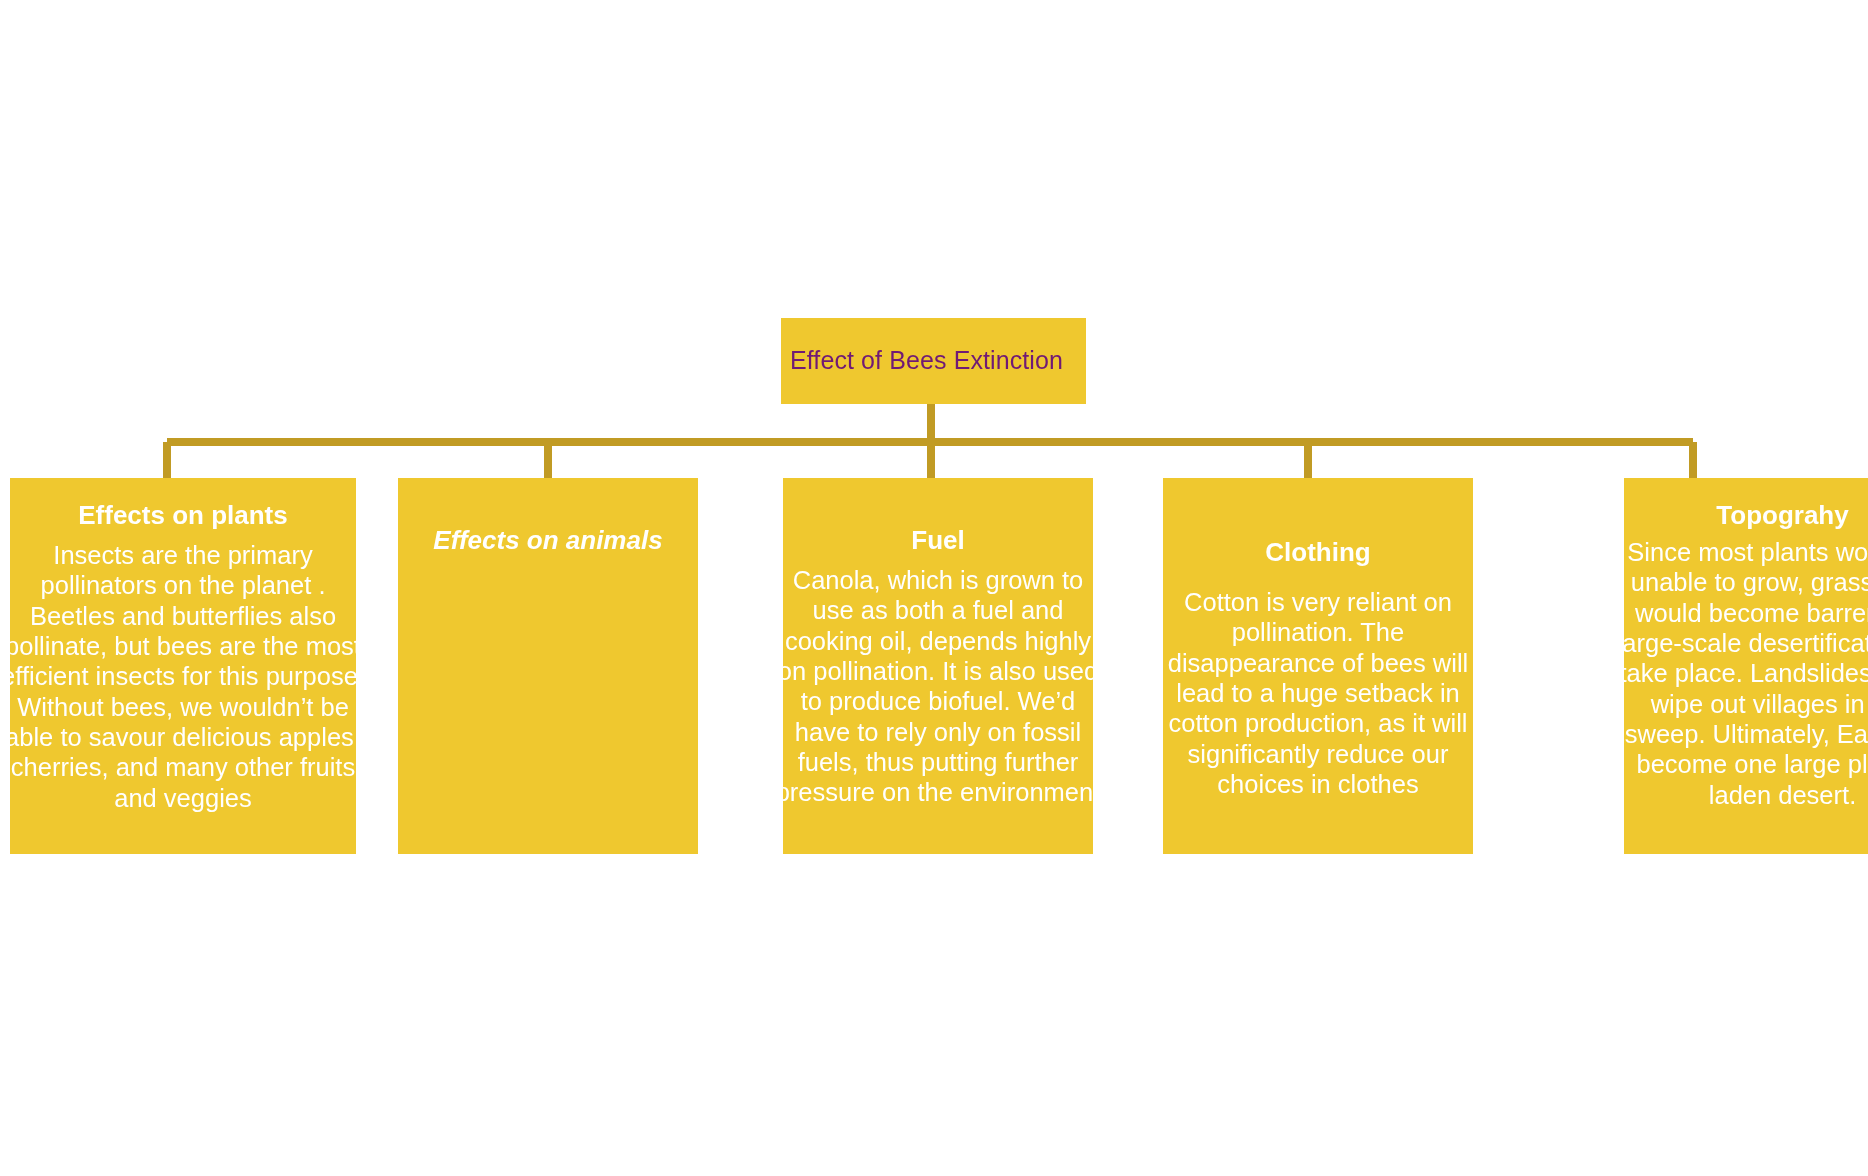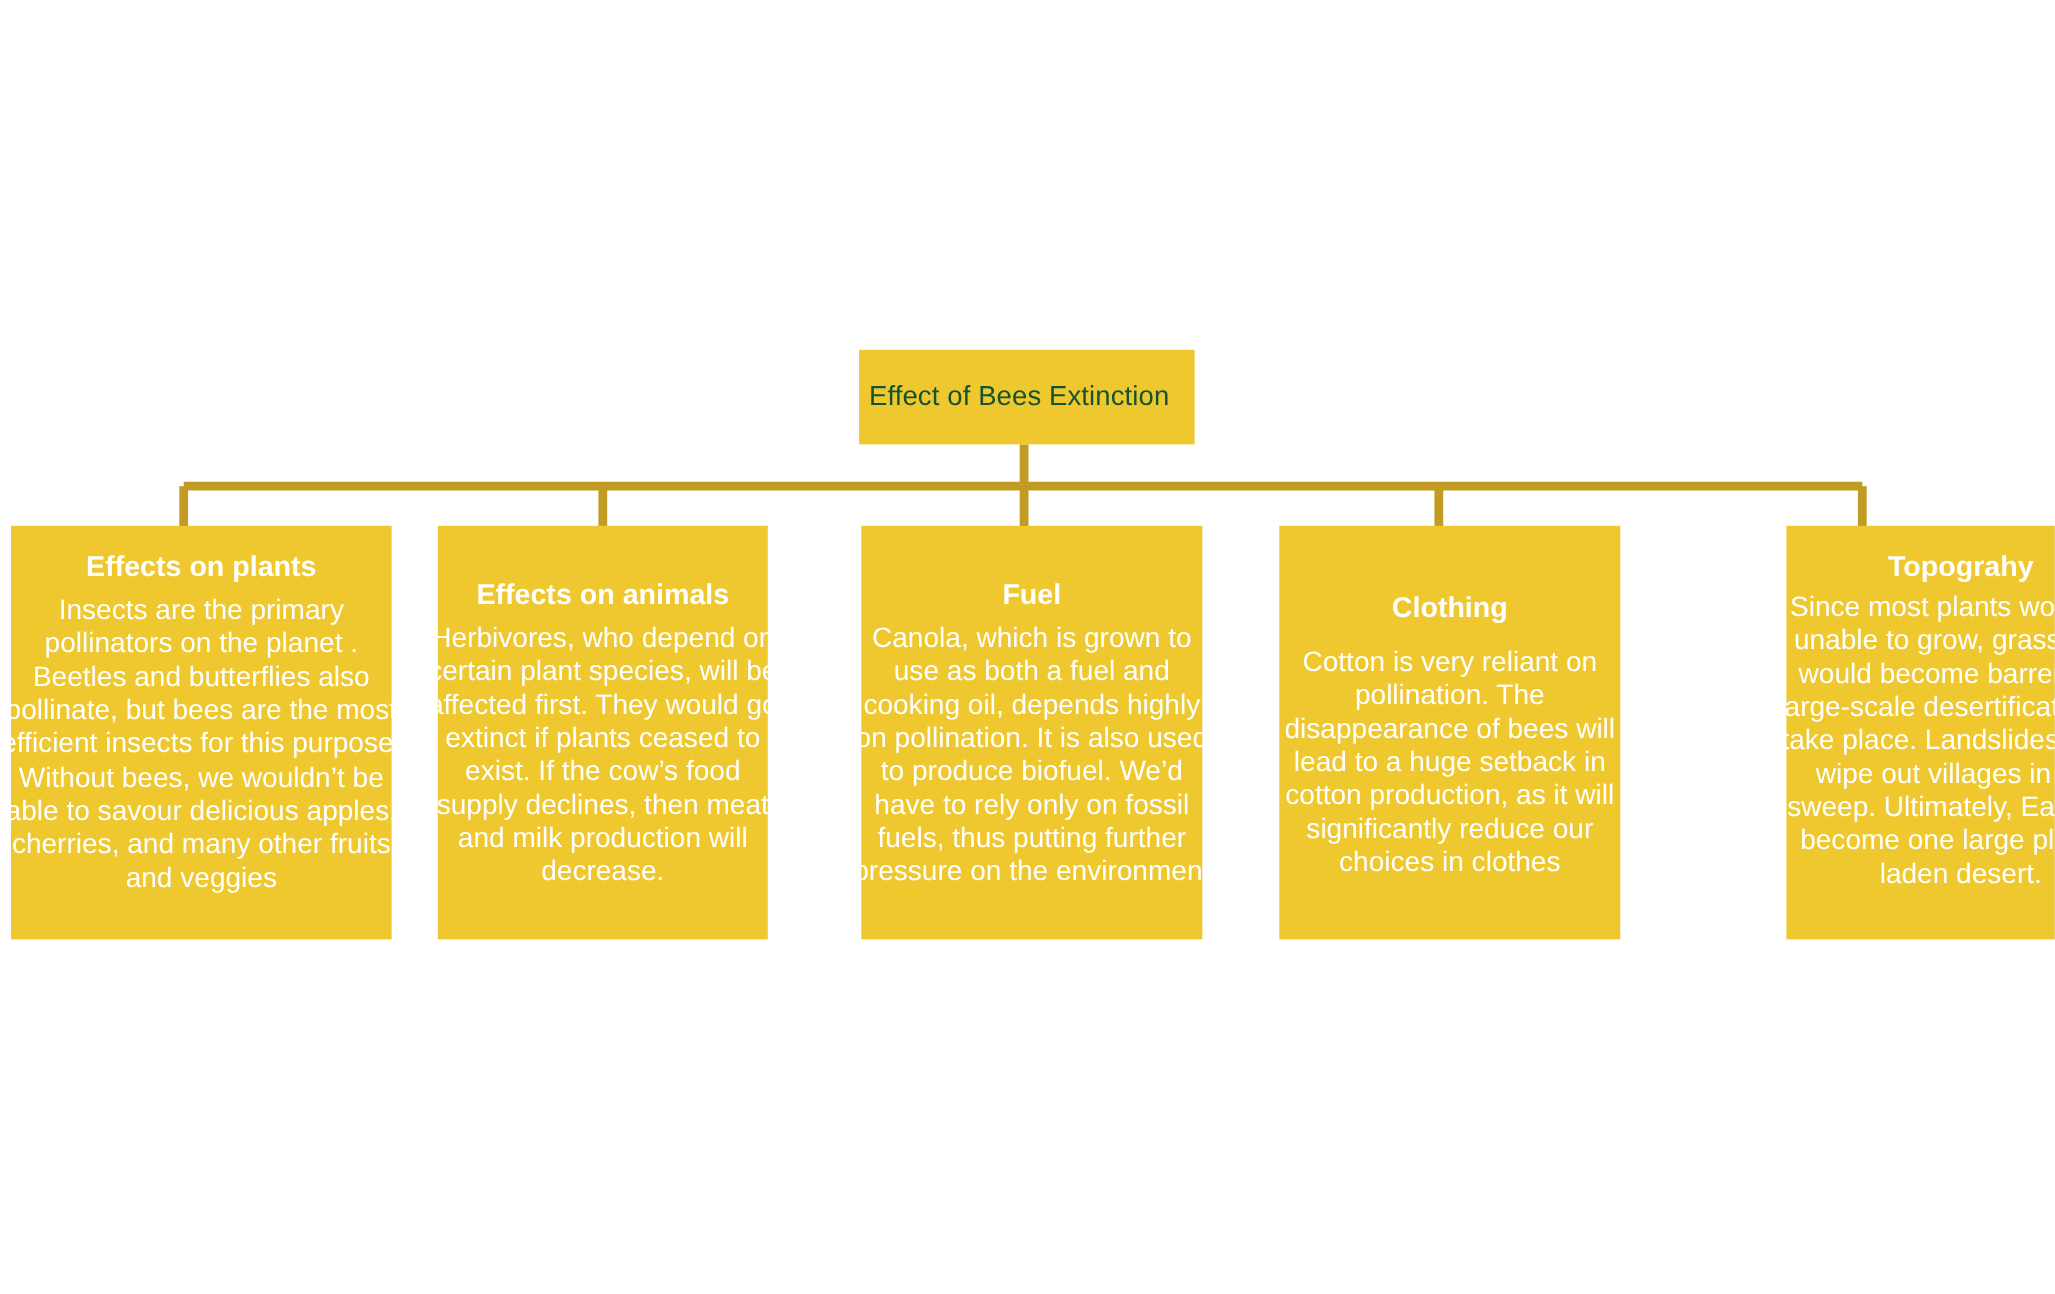--- a/index.html
+++ b/index.html
@@ -38,21 +38,21 @@
     width: 305px;
     height: 86px;
     background: #EFC82F;
     display: flex;
     align-items: center;
     justify-content: flex-start;
     box-sizing: border-box;
     padding-left: 9px;
   }
   .root-label {
-    color: #14532d;
+    color: #701a75;
     font-size: 25px;
     line-height: 1.1;
     white-space: nowrap;
     letter-spacing: 0.1px;
   }
 
   
   .child-node {
     position: absolute;
     top: 478px;
@@ -80,21 +80,21 @@
   }
   .child-body {
     color: #ffffff;
     font-size: 25.5px;
     line-height: 1.19;
     padding: 0 1px;
   }
 
   
   .n1 .child-text-wrap { padding-top: 23px; }
-  .n2 .child-text-wrap { padding-top: 48px; }
+  .n2 .child-text-wrap { padding-top: 48px; font-style: italic; }
   .n3 .child-text-wrap { padding-top: 48px; }
   .n4 .child-text-wrap { padding-top: 60px; gap: 10px; }
   .n5 .child-text-wrap { padding-top: 23px; }
 
   .n1 .child-title { margin-bottom: 9px; }
   .n2 .child-title { margin-bottom: 9px; }
   .n3 .child-title { margin-bottom: 9px; }
   .n4 .child-title { margin-bottom: 9px; }
   .n5 .child-title { margin-bottom: 6px; }
 
@@ -132,21 +132,20 @@
   <div class="child-node n1">
     <div class="child-text-wrap">
       <div class="child-title">Effects on plants</div>
       <div class="child-body">Insects are the primary pollinators on the planet . Beetles and butterflies also pollinate, but bees are the most efficient insects for this purpose. Without bees, we wouldn’t be able to savour delicious apples, cherries, and many other fruits and veggies</div>
     </div>
   </div>
 
   <div class="child-node n2">
     <div class="child-text-wrap">
       <div class="child-title">Effects on animals</div>
-      <div class="child-body">Herbivores, who depend on certain plant species, will be affected first. They would go extinct if plants ceased to exist. If the cow’s food supply declines, then meat and milk production will decrease.</div>
     </div>
   </div>
 
   <div class="child-node n3">
     <div class="child-text-wrap">
       <div class="child-title">Fuel</div>
       <div class="child-body">Canola, which is grown to use as both a fuel and cooking oil, depends highly on pollination. It is also used to produce biofuel. We’d have to rely only on fossil fuels, thus putting further pressure on the environment</div>
     </div>
   </div>
 

